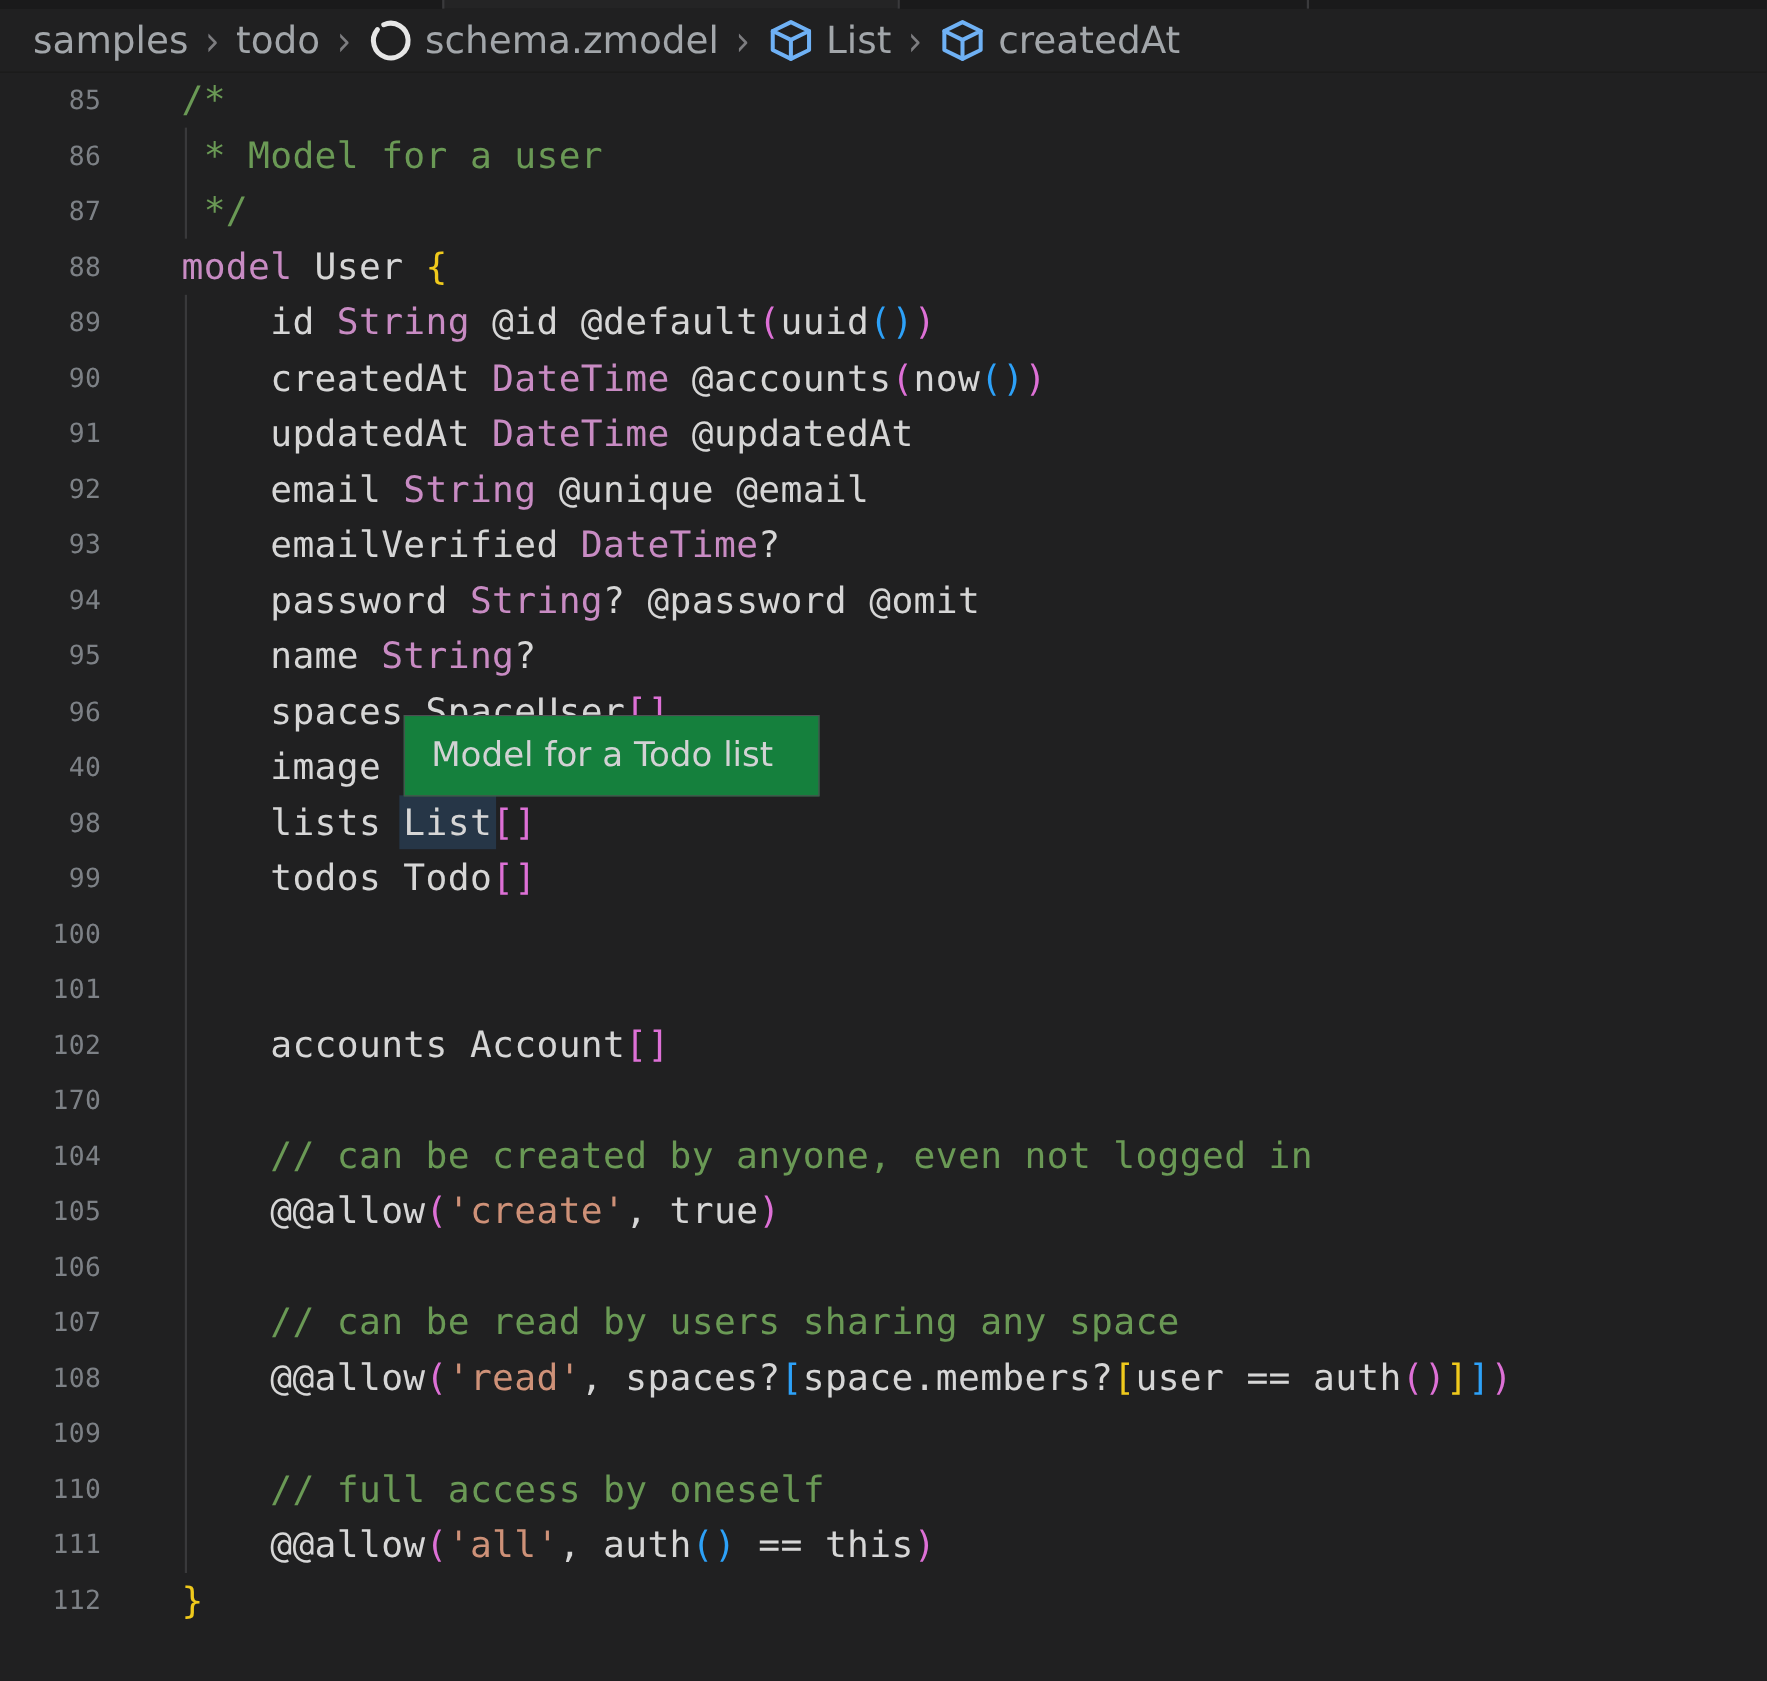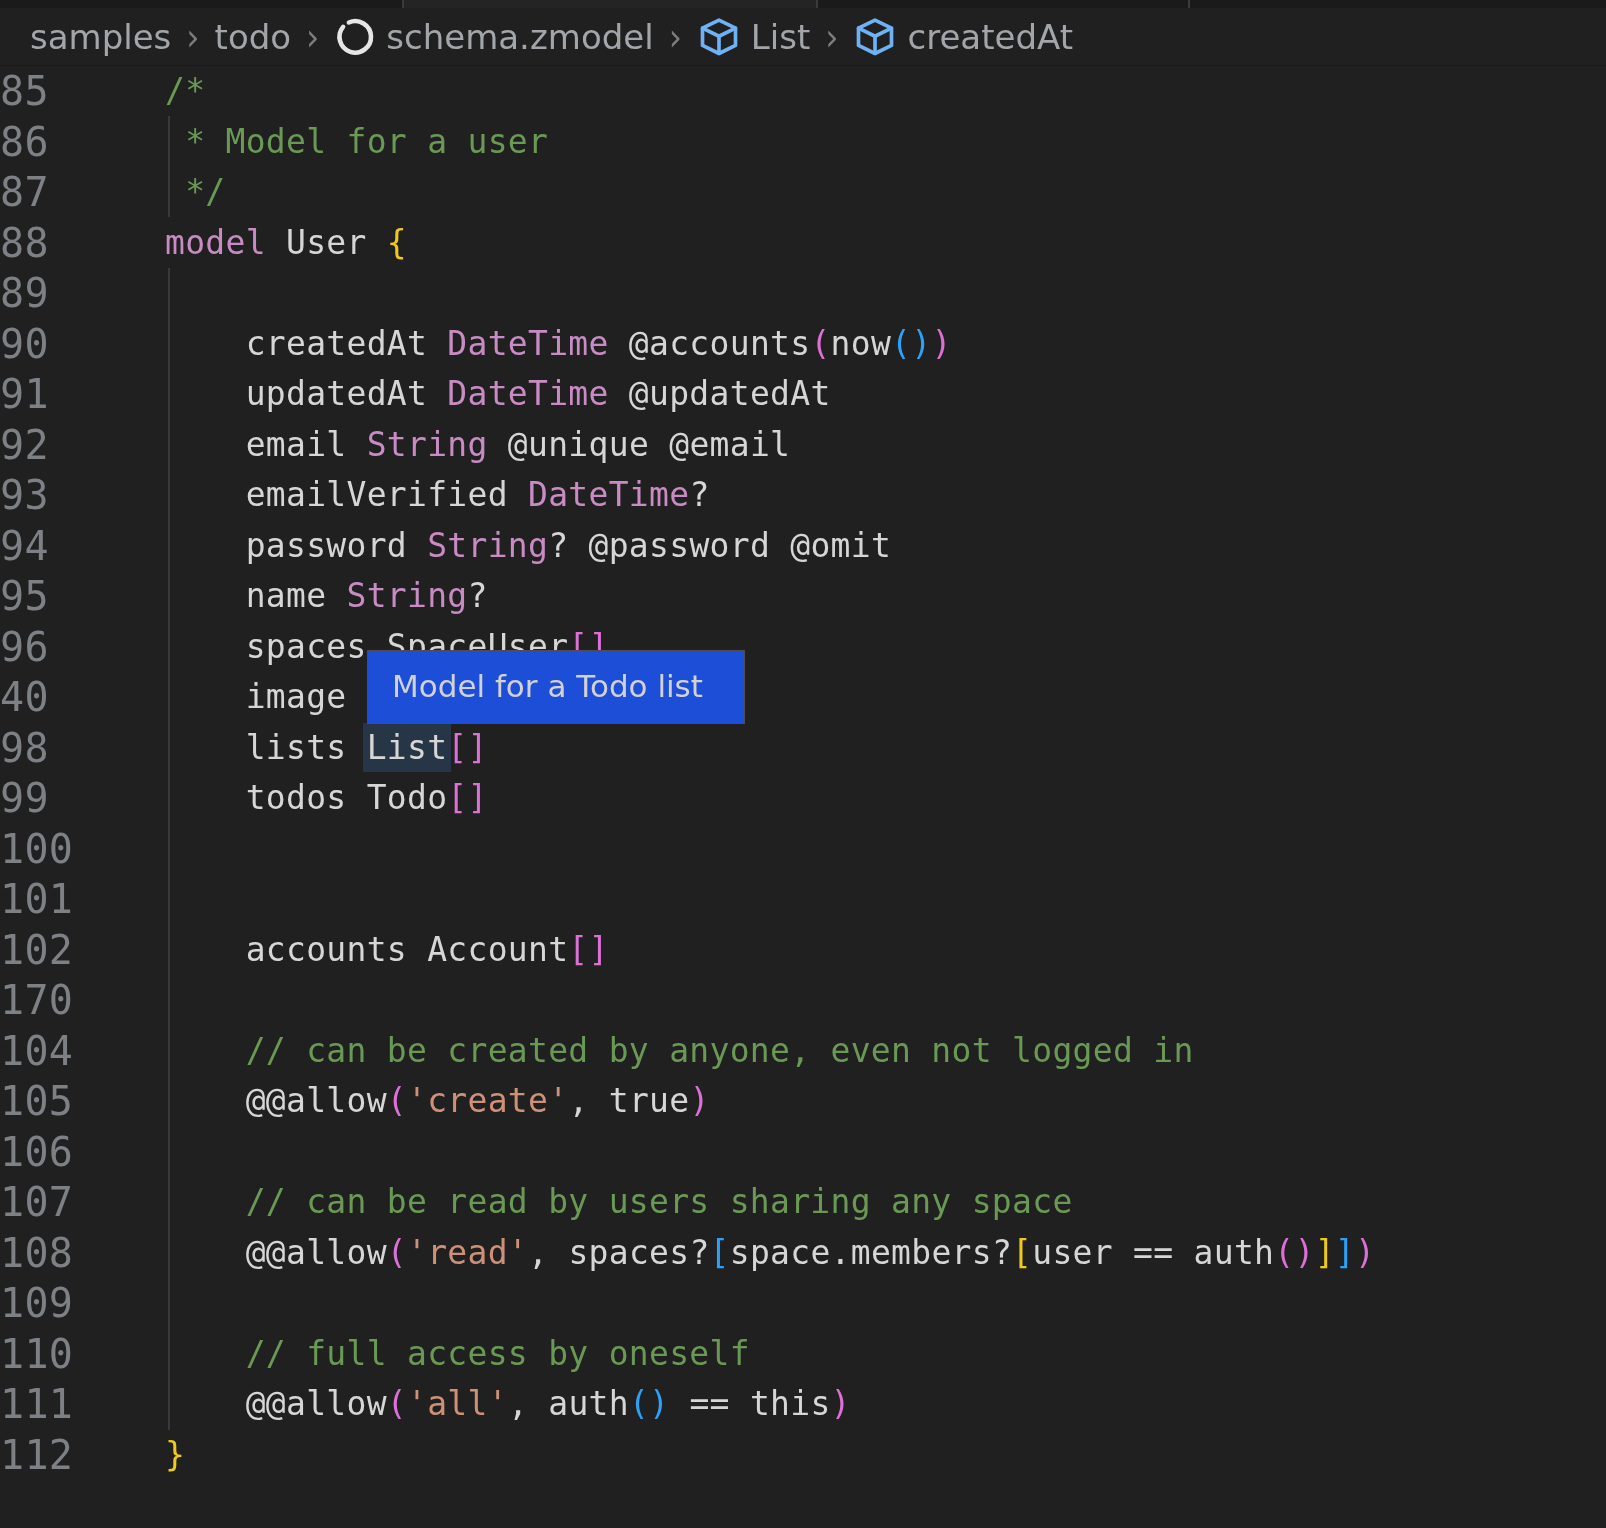--- a/index.html
+++ b/index.html
@@ -30,36 +30,36 @@
   
   .editor {
     position:absolute; top:66px; left:0; width:1606px; height:1462px;
     font-family:"DejaVu Sans Mono", monospace;
   }
   .indent-guide { position:absolute; left:168px; width:2px; background:#39393b; }
   .guide-a { top:50px;  height:101px; }
   .guide-b { top:202px; height:1162px; }
 
   .code-line { display:flex; height:50.5px; line-height:50.5px; font-size:33px; letter-spacing:0.3px; }
-  .ln { width:92px; flex:none; text-align:left; color:#7d8186; font-size:40px; }
+  .ln { width:92px; flex:none; text-align:right; color:#7d8186; font-size:24px; }
   .code { white-space:pre; padding-left:73px; color:#d6d6d6; }
 
   .tok-w  { color:#d6d6d6; }
   .tok-k  { color:#c88bc3; }
   .tok-cm { color:#6a9955; }
   .tok-s  { color:#ce9178; }
   .tok-b1 { color:#efc91c; }
   .tok-b2 { color:#dd70d6; }
   .tok-b3 { color:#2da1f8; }
   .tok-hl { color:#d6d6d6; background:#263647; padding:5px 4px; margin:-5px -4px; }
 
   
   .hover-tooltip {
     position:absolute; left:367px; top:650px; width:378px; height:74px;
-    background:#1d4ed8; border:1px solid #4e4e52;
+    background:#15803d; border:1px solid #4e4e52;
     color:#d2d2d4; font-size:31px; line-height:71px; padding-left:24px;
     font-family:"DejaVu Sans", sans-serif;
     z-index:5; white-space:nowrap; overflow:hidden;
   }
 </style>
 </head>
 <body>
 
 <div class="tabstrip">
   <div class="tab-active-remnant"></div>
@@ -121,20 +121,21 @@
     <div class="code-line">
       <div class="ln">87</div>
       <div class="code"><span class="tok-cm"> */</span></div>
     </div>
     <div class="code-line">
       <div class="ln">88</div>
       <div class="code"><span class="tok-k">model</span><span class="tok-w"> User </span><span class="tok-b1">{</span></div>
     </div>
     <div class="code-line">
       <div class="ln">89</div>
+      <div class="code"><span class="tok-w">    id </span><span class="tok-k">String</span><span class="tok-w"> @id @default</span><span class="tok-b2">(</span><span class="tok-w">uuid</span><span class="tok-b3">()</span><span class="tok-b2">)</span></div>
     </div>
     <div class="code-line">
       <div class="ln">90</div>
       <div class="code"><span class="tok-w">    createdAt </span><span class="tok-k">DateTime</span><span class="tok-w"> @accounts</span><span class="tok-b2">(</span><span class="tok-w">now</span><span class="tok-b3">()</span><span class="tok-b2">)</span></div>
     </div>
     <div class="code-line">
       <div class="ln">91</div>
       <div class="code"><span class="tok-w">    updatedAt </span><span class="tok-k">DateTime</span><span class="tok-w"> @updatedAt</span></div>
     </div>
     <div class="code-line">

